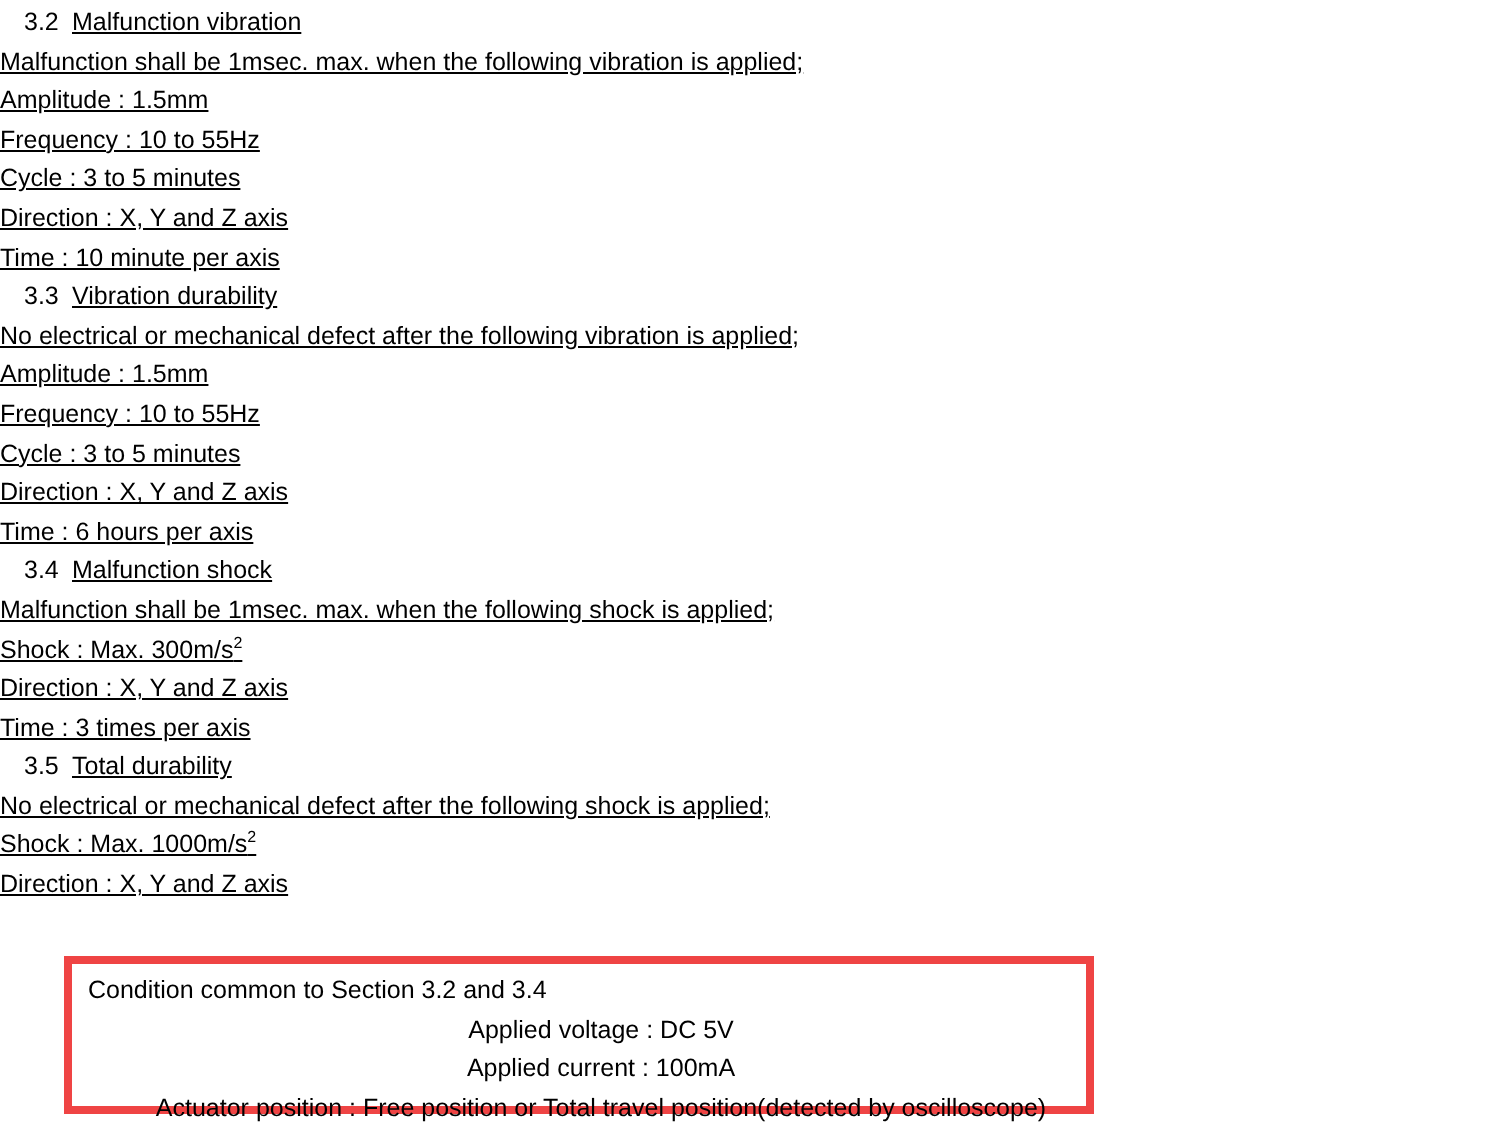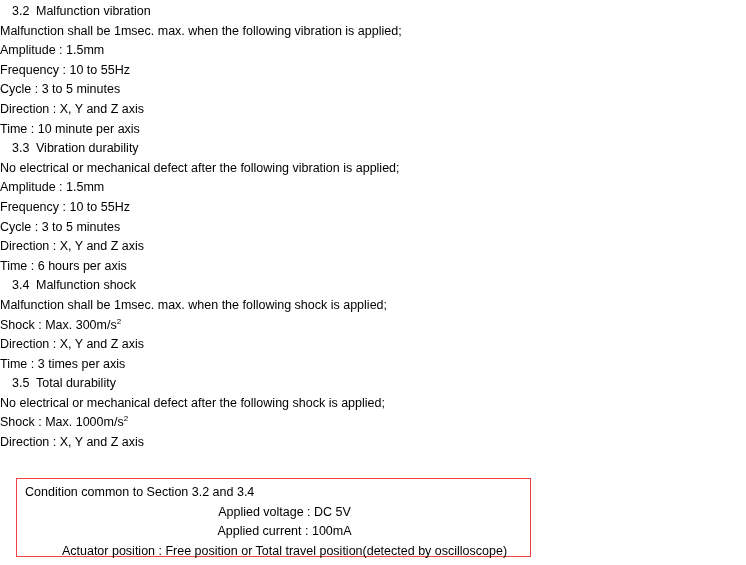--- a/index.html
+++ b/index.html
@@ -17,20 +17,21 @@
   }
   .page {
     position: relative;
     width: 746px;
     height: 565px;
     padding: 0;
     box-sizing: border-box;
   }
   .section {
     margin: 0;
+    text-decoration: underline;
   }
   .sec-head {
     padding-left: 12px;
     line-height: 19.6px;
     white-space: nowrap;
   }
   .sec-head .num {
     display: inline-block;
     width: 24px;
   }
@@ -38,25 +39,25 @@
     line-height: 19.6px;
     white-space: nowrap;
   }
   sup {
     font-size: 8px;
     vertical-align: super;
     line-height: 0;
   }
   .note-box {
     position: absolute;
-    left: 16px;
+    left: 32px;
     top: 478px;
     width: 515px;
     height: 79px;
-    border: 1px solid #ef4444;
+    border: 4px solid #ef4444;
     box-sizing: border-box;
     padding-top: 4px;
   }
   .note-box .note-title {
     padding-left: 8px;
     line-height: 19.6px;
     white-space: nowrap;
   }
   .note-box .note-line {
     padding-left: 22px;

